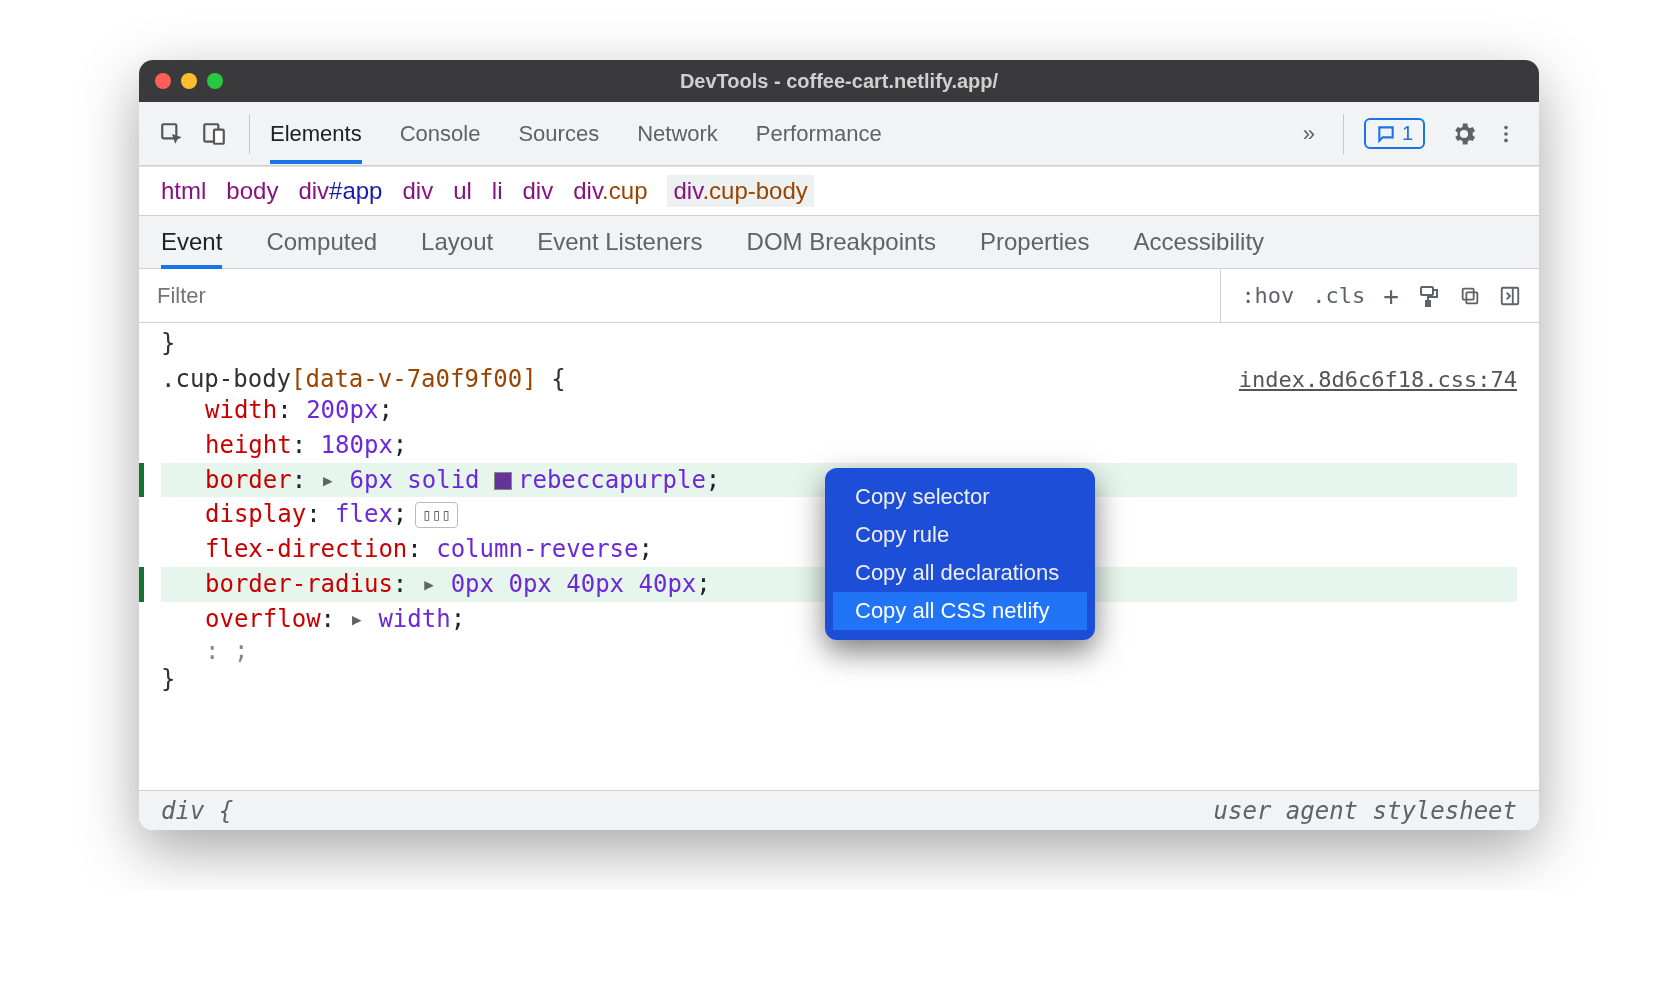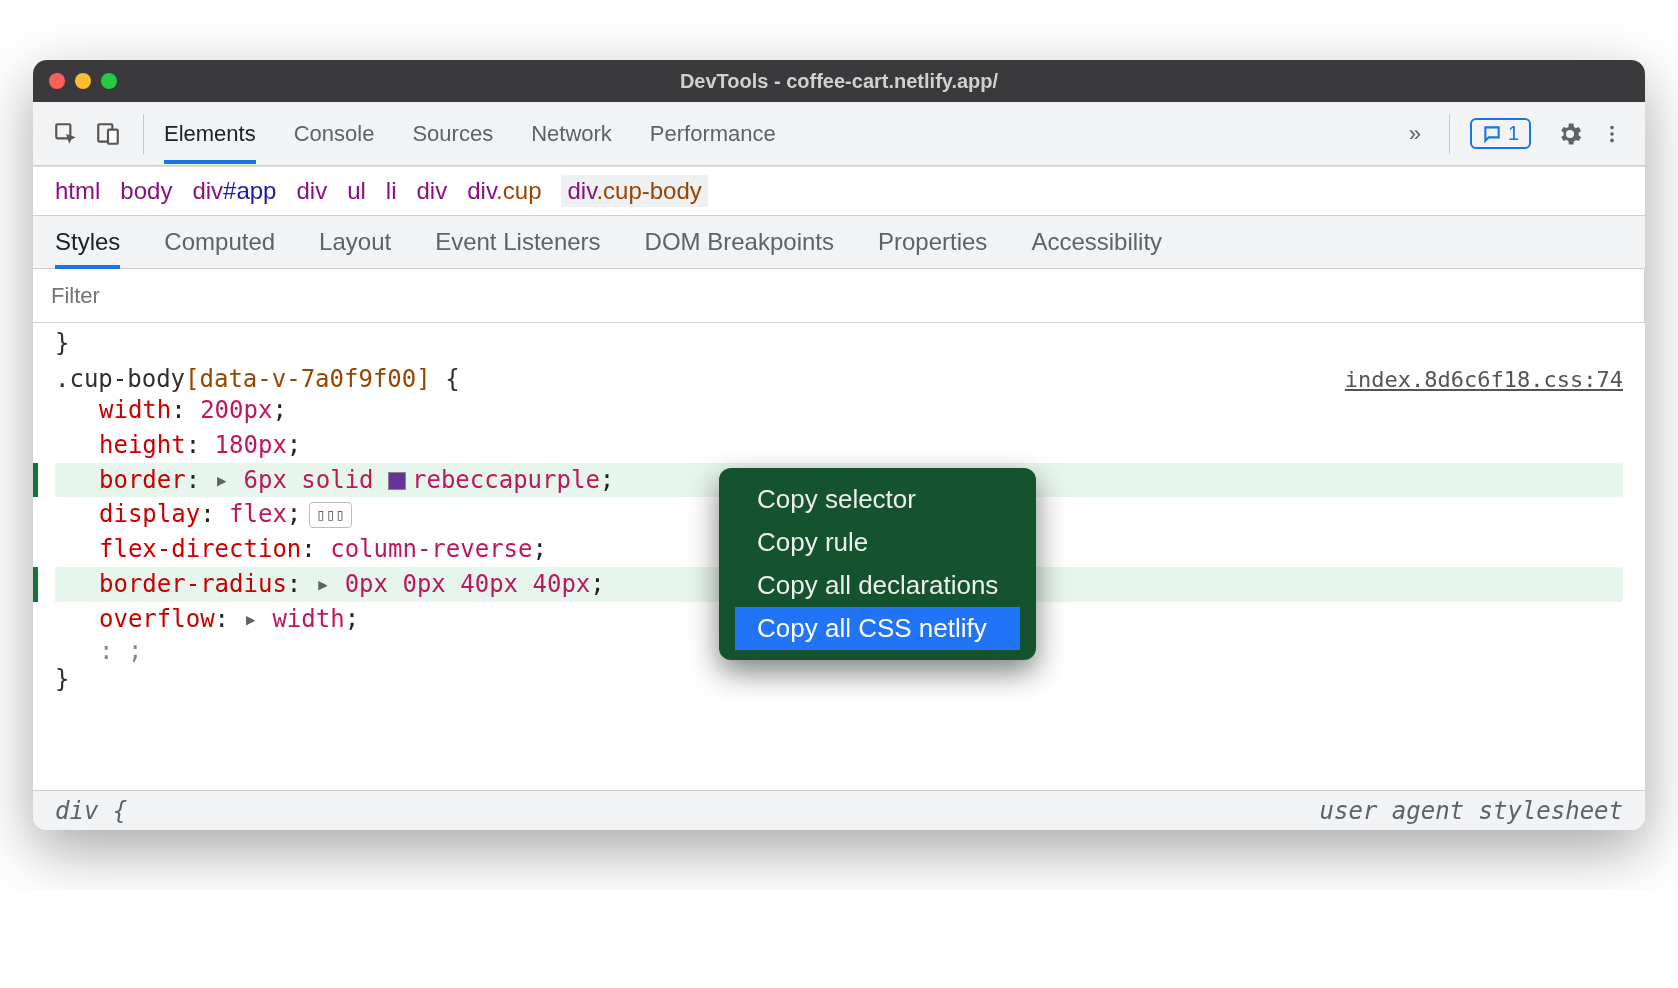--- a/index.html
+++ b/index.html
@@ -3,21 +3,21 @@
 <meta charset="utf-8">
 <style>
   * { box-sizing: border-box; margin: 0; padding: 0; }
   body {
     font-family: "Helvetica Neue", Arial, sans-serif;
     font-size: 20px;
     background: #fff;
     color: #202124;
   }
   .window {
-    width: 1612px;
+    width: 1400px;
     height: 770px;
     margin: 60px auto;
     border-radius: 14px;
     overflow: hidden;
     box-shadow: 0 20px 60px rgba(0,0,0,0.35);
     display: flex;
     flex-direction: column;
     position: relative;
     background: #fff;
   }
@@ -98,35 +98,35 @@
   .ruleheader { display:flex; justify-content:space-between; align-items:baseline; padding-top:8px;}
   .ruleheader .selector { color:#303030; }
   .ruleheader .attr { color:#994500; }
   .srcfile { color:#545454; text-decoration: underline; font-size:22px; }
   .decl { padding-left: 44px; line-height: 1.45; position:relative; }
   .decl.mod { background: #e7f6ec; }
   .decl.mod::before {
     content:""; position:absolute; left:-22px; top:0; bottom:0; width:5px; background:#137333;
   }
   .prop { color:#c80000; }
-  .val  { color:#be185d; }
+  .val  { color:#6d28d9; }
   .tri { color:#5f6368; }
   .swatch { display:inline-block; width:18px; height:18px; vertical-align:-2px; background:#663399; border:1px solid #888; margin-right:6px; }
   .flexbadge { display:inline-block; border:1px solid #bbb; border-radius:4px; padding:0 6px; font-size:16px; color:#666; margin-left:8px; vertical-align:2px;}
   .empty { color:#888; padding-left:44px; }
   .uasrule {
     position:absolute; left:0; right:0; bottom:0; height:40px;
     background:#f1f3f4; border-top:1px solid #d0d0d0;
     display:flex; justify-content:space-between; align-items:center;
     padding:0 22px; font-style:italic; color:#5f6368; font-size:24px;
   }
   .ctxmenu {
     position:absolute; top:408px; left:686px;
-    background:#14532d; color:#efefef; border-radius:12px;
-    padding:10px 16px; font-size:26px;
+    background:#1d4ed8; color:#efefef; border-radius:12px;
+    padding:10px 8px; font-size:22px;
     box-shadow: 0 12px 30px rgba(0,0,0,0.5);
     min-width:270px;
   }
   .ctxmenu .item { padding:6px 22px 6px 22px; white-space:nowrap; }
   .ctxmenu .item.hi { background:#2074f5; color:#fff; }
   svg { display:block; }
 </style>
 </head>
 <body>
 
@@ -191,31 +191,56 @@
     <span class="crumb"><span>div</span><span class="id">#app</span></span>
     <span class="crumb"><span>div</span></span>
     <span class="crumb"><span>ul</span></span>
     <span class="crumb"><span>li</span></span>
     <span class="crumb"><span>div</span></span>
     <span class="crumb"><span>div</span><span class="cls">.cup</span></span>
     <span class="crumb active"><span>div</span><span class="cls">.cup-body</span></span>
   </div>
 
   <div class="subtabs">
-    <div class="stab active">Styles</div>
+    <div class="stab active">Event</div>
     <div class="stab">Computed</div>
     <div class="stab">Layout</div>
     <div class="stab">Event Listeners</div>
     <div class="stab">DOM Breakpoints</div>
     <div class="stab">Properties</div>
     <div class="stab">Accessibility</div>
   </div>
 
   <div class="filterrow">
     <input type="text" placeholder="Filter" style="">
+    <div class="filtertools">
+      <span>:hov</span>
+      <span>.cls</span>
+      <span style="font-size:26px;">+</span>
+      <span>
+        <svg width="24" height="24" viewBox="0 0 24 24" fill="none" stroke="#5f6368" stroke-width="2">
+            <rect x="4" y="3" width="12" height="8" rx="1"></rect>
+            <path d="M16 6h4v7h-9v4"></path>
+            <rect x="9" y="17" width="4" height="5" fill="#5f6368"></rect>
+          </svg>
+      </span>
+      <span>
+        <svg width="22" height="22" viewBox="0 0 24 24" fill="none" stroke="#5f6368" stroke-width="2">
+            <rect x="8" y="8" width="12" height="12" rx="1"></rect>
+            <rect x="4" y="4" width="12" height="12" rx="1"></rect>
+          </svg>
+      </span>
+      <span>
+        <svg width="22" height="22" viewBox="0 0 24 24" fill="none" stroke="#5f6368" stroke-width="2">
+            <rect x="3" y="3" width="18" height="18" rx="1"></rect>
+            <path d="M15 3v18"></path>
+            <path d="M12 12l-3-3M12 12l-3 3" stroke-linecap="round"></path>
+          </svg>
+      </span>
+    </div>
   </div>
 
   <div class="stylespane">
     <div class="brace">}</div>
 
     <div class="ruleheader">
       <span>
         <span class="selector">.cup-body</span><span class="attr">[data-v-7a0f9f00]</span> <span class="brace">{</span>
       </span>
       <a class="srcfile">index.8d6c6f18.css:74</a>

